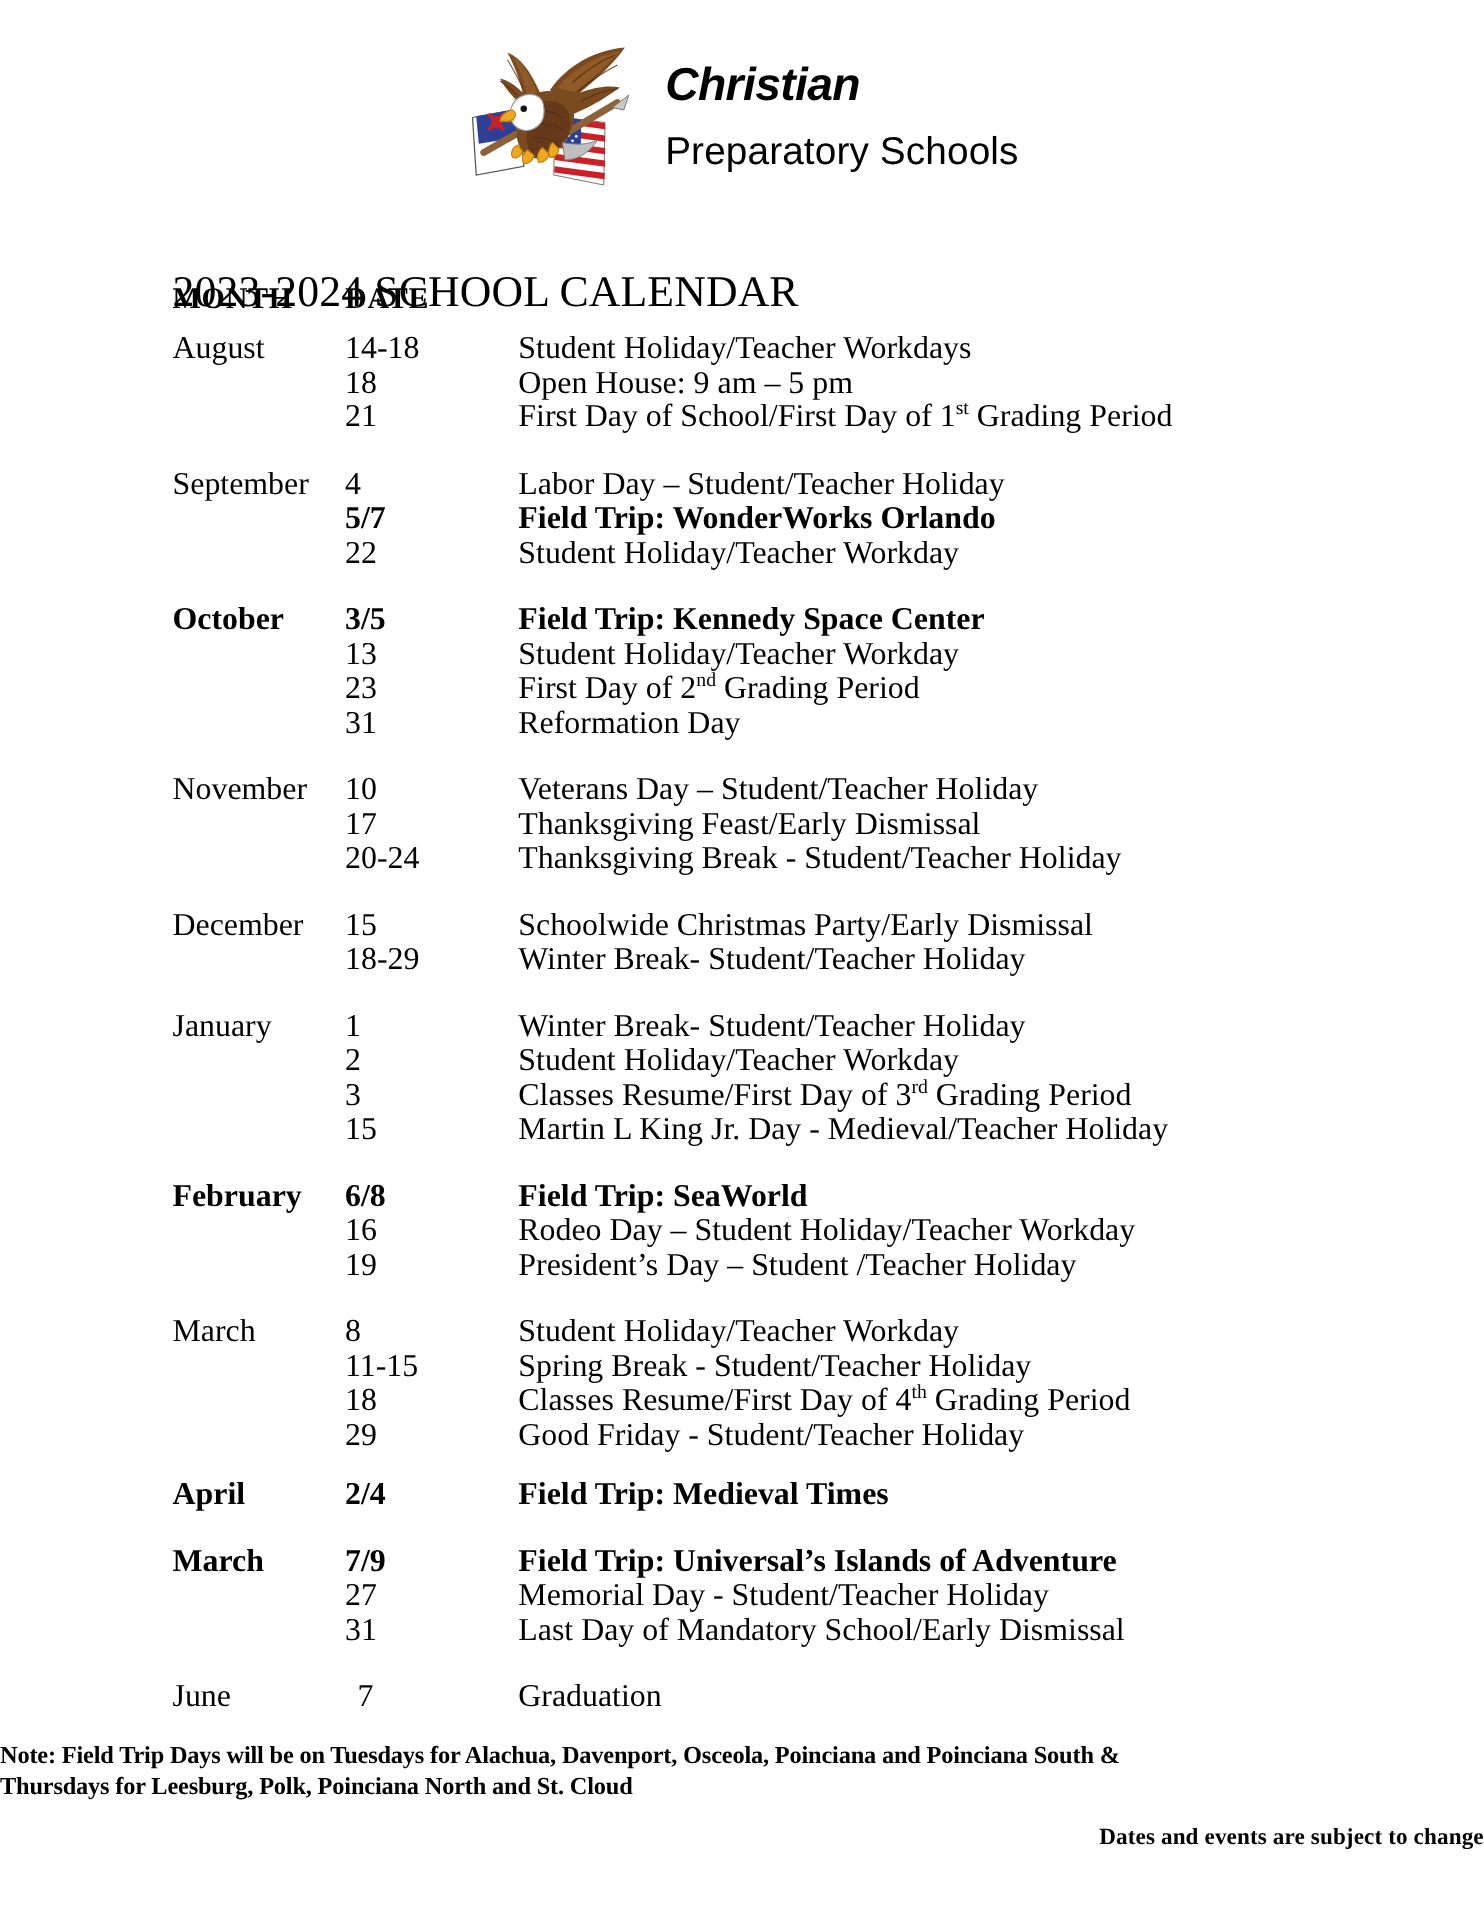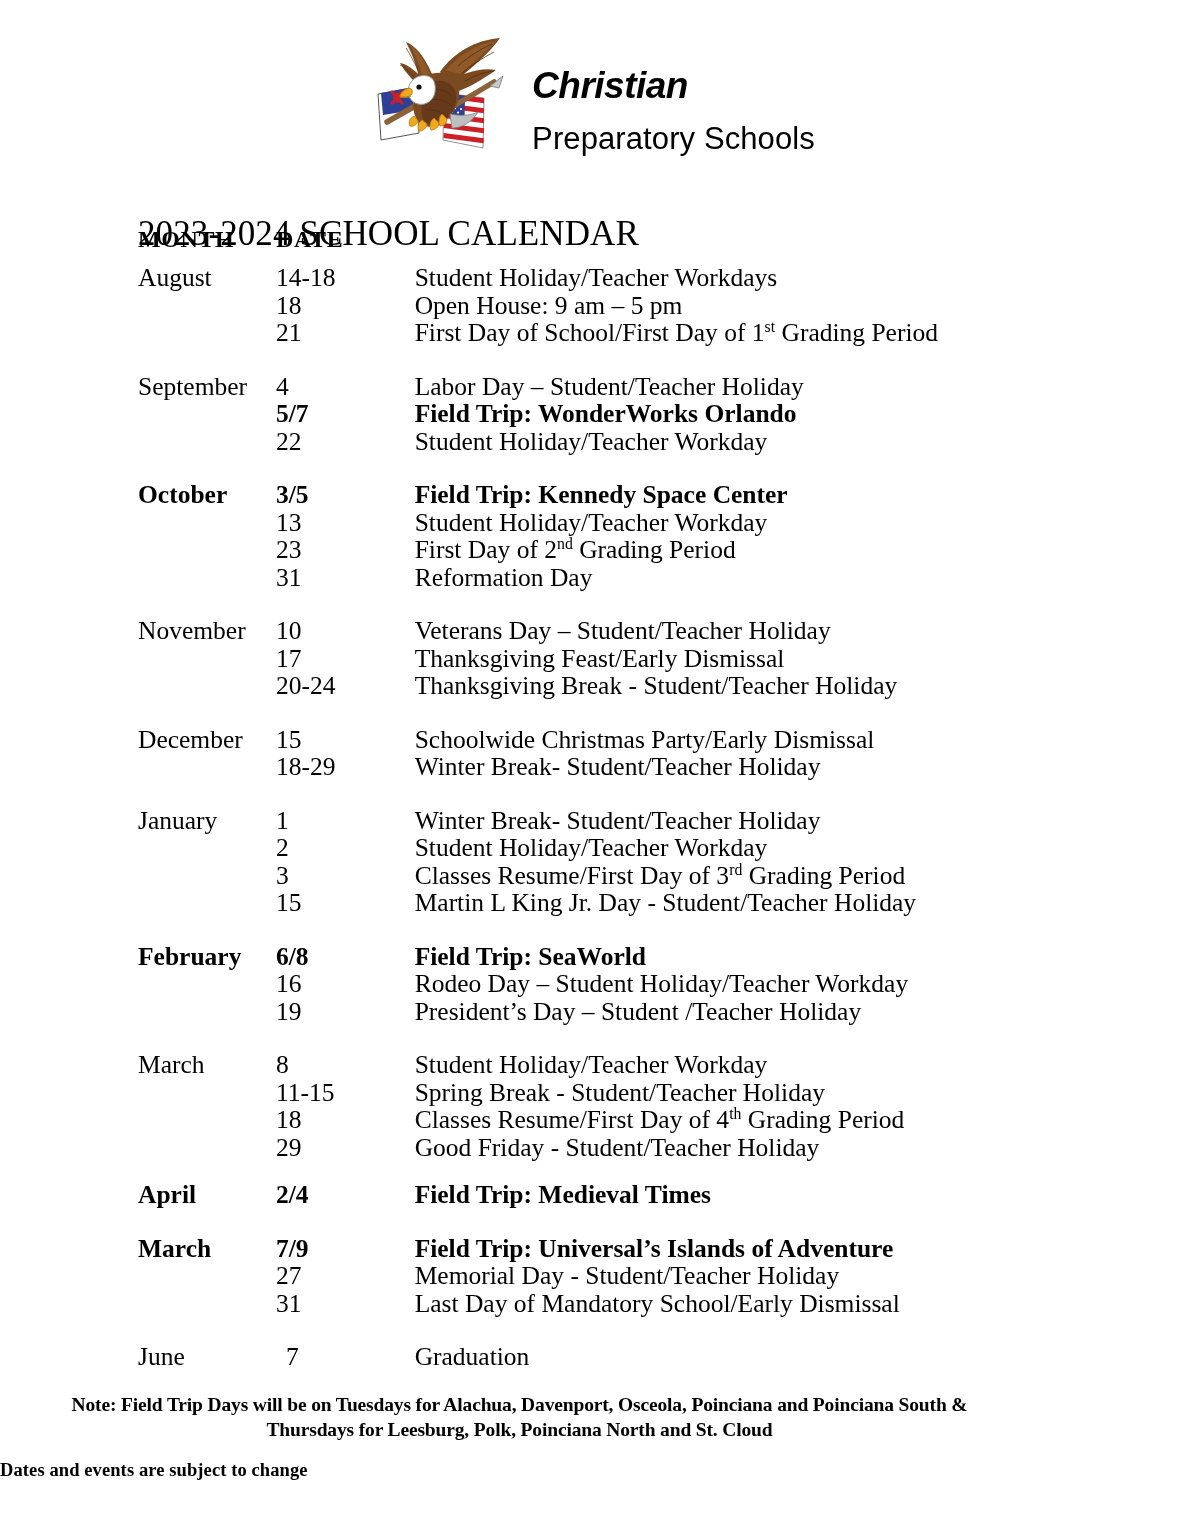--- a/index.html
+++ b/index.html
@@ -21,21 +21,21 @@
     position: absolute;
     left: 0;
     top: 30px;
     width: 1187px;
     display: flex;
     justify-content: center;
     align-items: center;
   }
   .logo-inner {
     display: flex;
-    align-items: flex-end;
+    align-items: center;
     gap: 24px;
   }
   .logo-mark {
     width: 136px;
     height: 128px;
     flex: 0 0 auto;
   }
   .logo-words {
     font-family: "Liberation Sans", "DejaVu Sans", sans-serif;
     line-height: 1.0;
@@ -110,34 +110,34 @@
     vertical-align: super;
     line-height: 0;
   }
 
   
   .note-block {
     position: absolute;
     left: 0;
     top: 1392px;
     width: 1039px;
-    text-align: center;
+    text-align: left;
   }
   .note-line {
     font-size: 19.5px;
     font-weight: bold;
     line-height: 25px;
     letter-spacing: -0.15px;
   }
   .subject-note {
     position: absolute;
     left: 0;
     top: 1460px;
     width: 1187px;
-    text-align: left;
+    text-align: right;
     font-size: 18.5px;
     font-weight: bold;
     letter-spacing: 0.1px;
   }
 </style>
 </head>
 <body>
 
 <div class="logo-block">
   <div class="logo-inner">
@@ -350,21 +350,21 @@
         <td class="desc-cell">Student Holiday/Teacher Workday</td>
       </tr>
       <tr class="ev">
         <td class="month-cell"></td>
         <td class="date-cell">3</td>
         <td class="desc-cell"><span>Classes Resume/First Day of 3</span><sup>rd</sup><span> Grading Period</span></td>
       </tr>
       <tr class="ev">
         <td class="month-cell"></td>
         <td class="date-cell">15</td>
-        <td class="desc-cell">Martin L King Jr. Day - Student/Teacher Holiday</td>
+        <td class="desc-cell">Martin L King Jr. Day - Medieval/Teacher Holiday</td>
       </tr>
       <tr class="gap">
         <td colspan="3"></td>
       </tr>
       <tr class="ev bold">
         <td class="month-cell">February</td>
         <td class="date-cell">6/8</td>
         <td class="desc-cell">Field Trip: SeaWorld</td>
       </tr>
       <tr class="ev">

